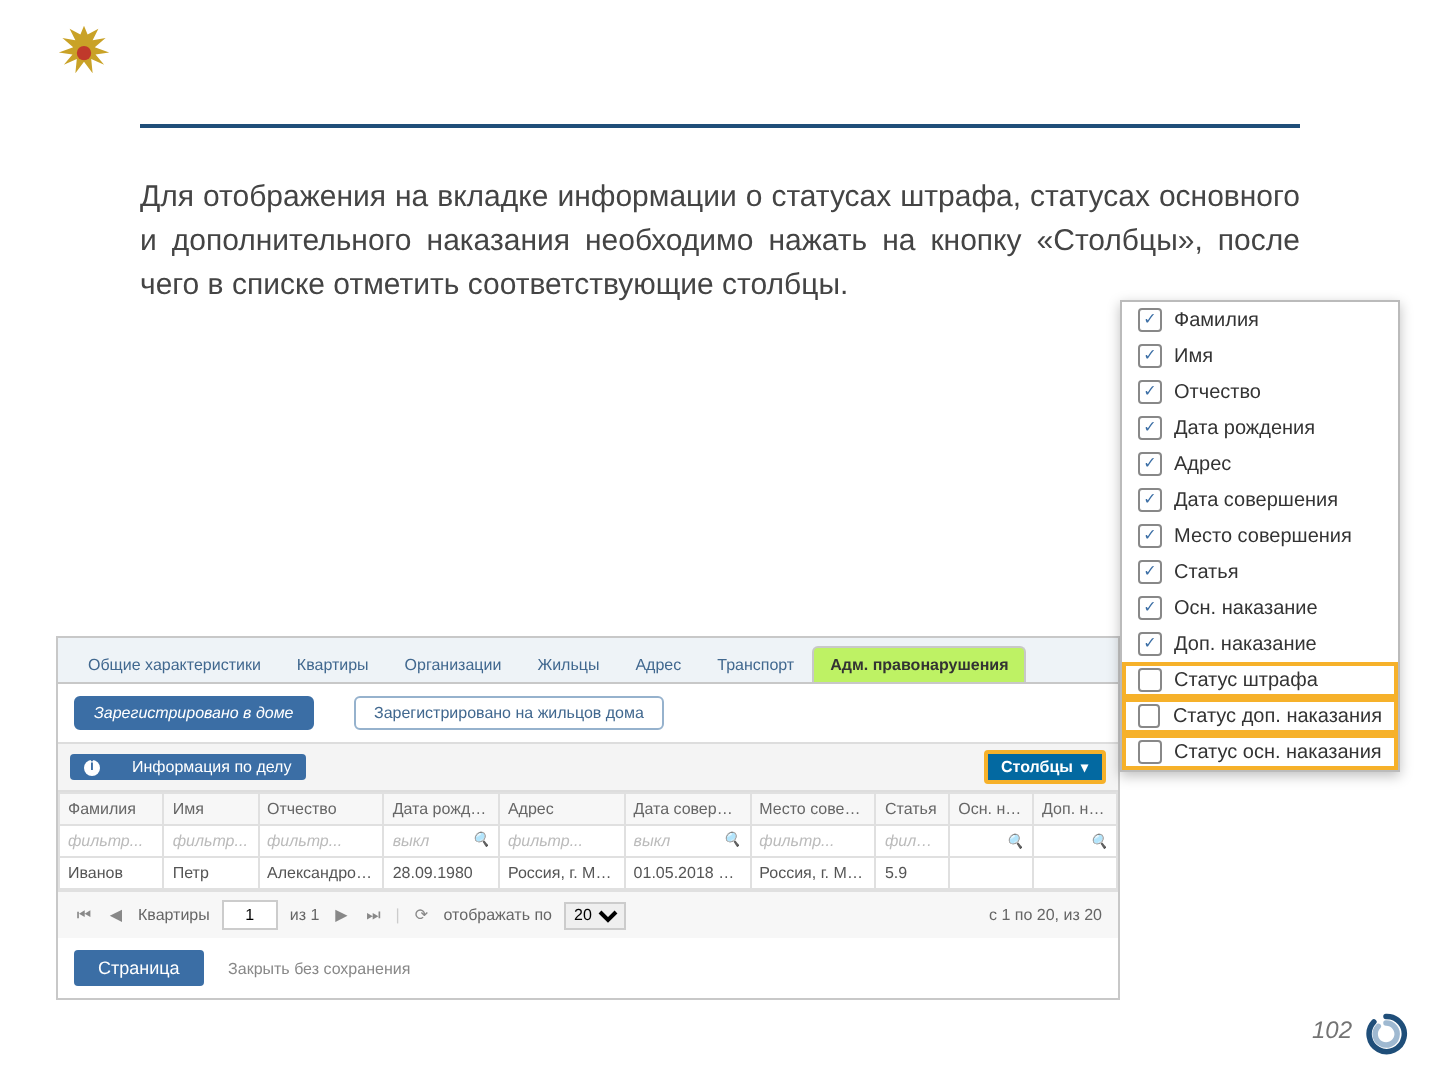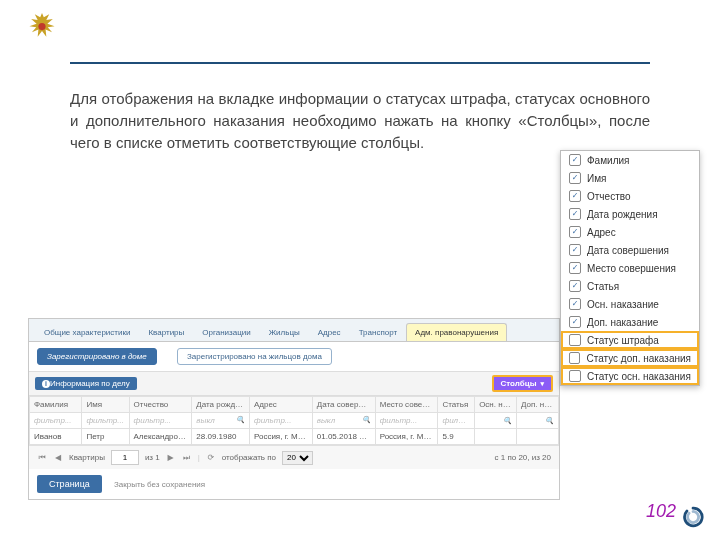--- a/index.html
+++ b/index.html
@@ -4,28 +4,28 @@
 <style>
   html,body{margin:0;padding:0;width:720px;height:540px;font-family:Arial,Helvetica,sans-serif;background:#fff;color:#333;}
   .slide{position:relative;width:720px;height:540px;overflow:hidden;}
   .emblem{position:absolute;left:24px;top:10px;}
   .title{position:absolute;left:90px;top:32px;font-size:20px;font-weight:bold;color:#1f4e79;}
   .title-rule{position:absolute;left:70px;top:62px;width:580px;height:2px;background:#1f4e79;}
   .para{position:absolute;left:70px;top:88px;width:580px;font-size:15px;line-height:1.45;color:#444;text-align:justify;}
   .shot{position:absolute;left:28px;top:318px;width:530px;border:1px solid #c8c8c8;font-size:8px;color:#555;background:#fff;}
   .tabs{background:#eef3f7;padding:4px 6px 0 6px;}
   .tabs span{display:inline-block;padding:4px 8px;border:1px solid transparent;border-bottom:none;border-radius:3px 3px 0 0;color:#41688f;}
-  .tabs span.active{background:#fef9c3;border-color:#c8c8c8;color:#333;font-weight:normal;}
+  .tabs span.active{background:#bef264;border-color:#c8c8c8;color:#333;font-weight:bold;}
   .subtabs{background:#fff;padding:6px 8px;border-top:1px solid #c8c8c8;}
   .pill{display:inline-block;padding:3px 9px;border-radius:3px;border:1px solid #96b2cd;color:#41688f;font-size:8px;}
   .pill.active{background:#3b6ea5;border-color:#3b6ea5;color:#fff;font-style:italic;}
   .toolbar{display:flex;align-items:center;background:#f4f4f4;border-top:1px solid #ddd;border-bottom:1px solid #ddd;padding:3px 6px;}
-  .info-btn{display:inline-flex;align-items:center;gap:0;padding:2px 7px;background:#3b6ea5;color:#fff;border-radius:2px;font-size:8px;}
+  .info-btn{display:inline-flex;align-items:center;gap:16px;padding:2px 7px;background:#3b6ea5;color:#fff;border-radius:2px;font-size:8px;}
   .info-btn .i{display:inline-block;width:8px;height:8px;border-radius:50%;background:#fff;color:#3b6ea5;font-weight:bold;text-align:center;line-height:8px;font-size:7px;}
-  .cols-btn{margin-left:auto;display:inline-flex;align-items:center;gap:4px;padding:2px 7px;background:#8b5cf6;color:#fff;border-radius:2px;font-weight:bold;border:2px solid #f6b12a;font-size:8px;}
+  .cols-btn{margin-left:auto;display:inline-flex;align-items:center;gap:4px;padding:2px 7px;background:#0369a1;color:#fff;border-radius:2px;font-weight:bold;border:2px solid #f6b12a;font-size:8px;}
   .cols-btn .chev{font-size:7px;}
   table{border-collapse:collapse;width:100%;table-layout:fixed;}
   th,td{border:1px solid #e0e0e0;padding:3px 4px;text-align:left;overflow:hidden;white-space:nowrap;text-overflow:ellipsis;font-size:8px;}
   th{background:#f7f7f7;color:#666;font-weight:normal;}
   td.filter{color:#bbb;font-style:italic;}
   .magnify{float:right;color:#aaa;font-size:7px;}
   .pager{display:flex;align-items:center;gap:6px;padding:4px 8px;background:#f7f7f7;border-top:1px solid #e0e0e0;color:#666;}
   .pager input{width:22px;height:11px;font-size:8px;text-align:center;border:1px solid #ccc;}
   .pager select{height:14px;font-size:8px;border:1px solid #ccc;}
   .pager .nav{display:inline-block;width:10px;text-align:center;color:#888;}
@@ -33,21 +33,21 @@
   .footbar{padding:6px 8px;}
   .save-btn{display:inline-block;padding:4px 12px;background:#3b6ea5;color:#fff;border-radius:2px;font-size:9px;}
   .close-link{display:inline-block;margin-left:10px;color:#888;font-size:8px;}
   
   .popup{position:absolute;left:560px;top:150px;width:138px;background:#fff;border:1px solid #bbb;box-shadow:0 2px 6px rgba(0,0,0,.25);font-size:10px;}
   .popup .row{display:flex;align-items:center;gap:6px;padding:3px 8px;white-space:nowrap;}
   .popup .cb{display:inline-block;width:10px;height:10px;border:1px solid #888;border-radius:2px;text-align:center;line-height:9px;font-size:8px;color:#3b6ea5;}
   .popup .cb.on::after{content:"✓";}
   .popup .hl{outline:2px solid #f6b12a;outline-offset:-2px;}
   
-  .pagenum{position:absolute;right:44px;bottom:18px;font-size:18px;font-style:italic;color:#a21caf;}
+  .pagenum{position:absolute;right:44px;bottom:18px;font-size:12px;font-style:italic;color:#737373;}
   .swirl{position:absolute;right:16px;bottom:12px;}
 </style>
 </head>
 <body>
 <div class="slide">
 
   <svg class="emblem" width="36" height="36" viewBox="0 0 100 100">
     <path d="M50 8 L55 20 L70 12 L62 28 L80 25 L65 38 L85 45 L66 48 L78 62 L60 54 L62 74 L50 58 L38 74 L40 54 L22 62 L34 48 L15 45 L35 38 L20 25 L38 28 L30 12 L45 20 Z" fill="#c9a227"></path>
     <circle cx="50" cy="46" r="10" fill="#c0392b"></circle>
   </svg>

